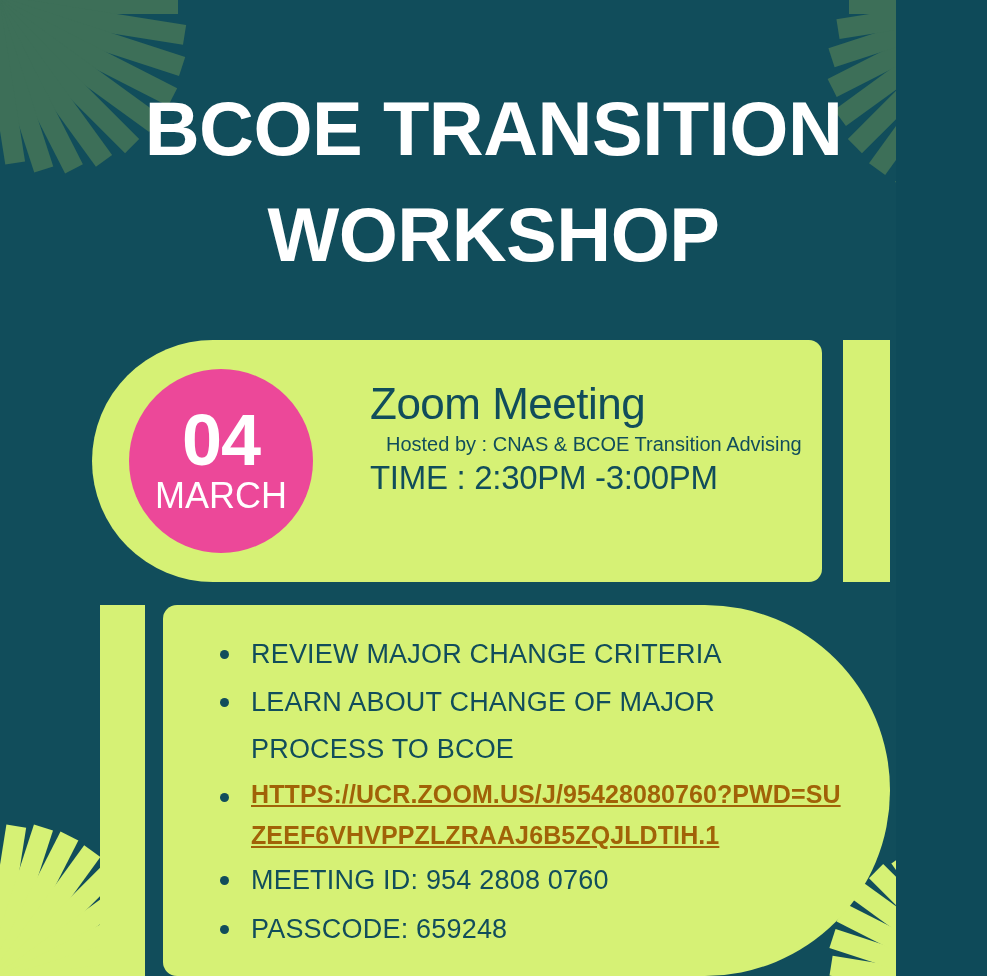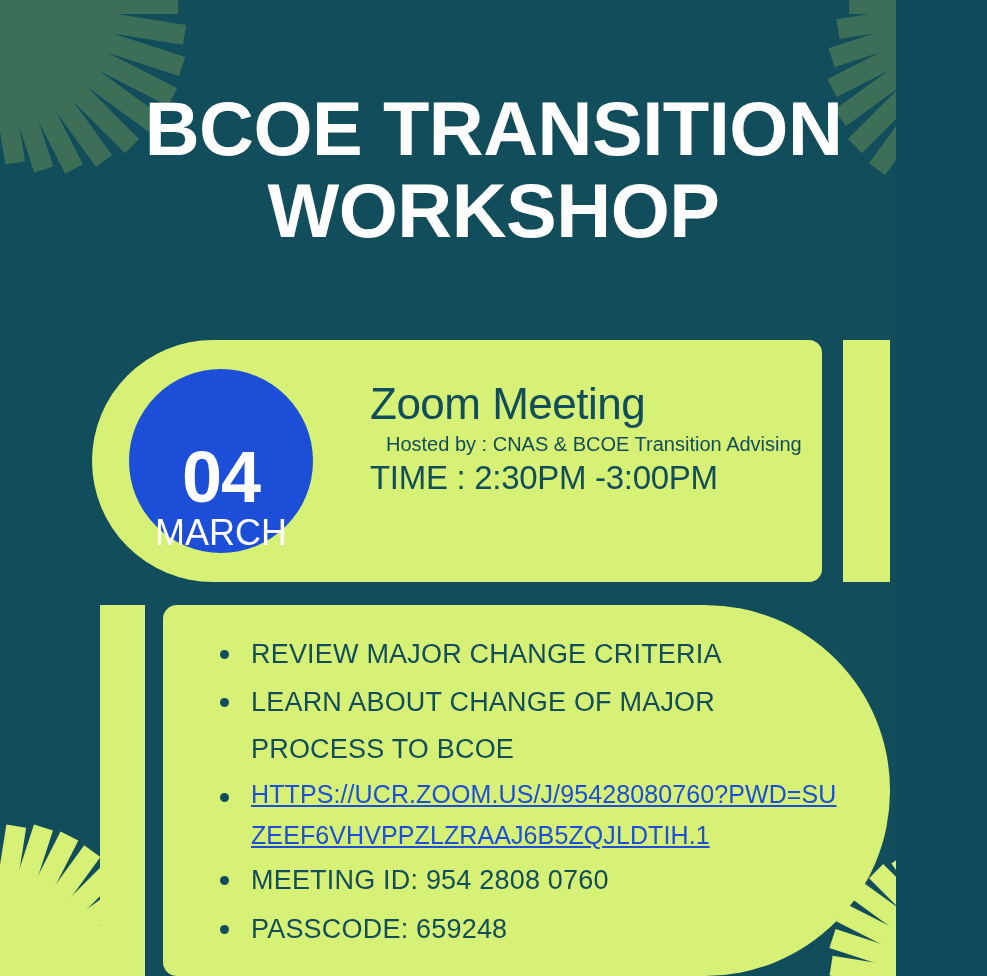--- a/index.html
+++ b/index.html
@@ -44,44 +44,44 @@
     top: 88px;
     width: 987px;
     text-align: center;
     color: #ffffff;
     font-weight: 700;
     font-size: 76px;
     line-height: 1.08;
     letter-spacing: -0.5px;
     font-family: "Liberation Sans", sans-serif;
   }
-  .headline .l2 { display: block; }
+  .headline .l2 { display: block; margin-top: 24px; }
 
   
   .date-card {
     position: absolute;
     left: 92px;
     top: 340px;
     width: 730px;
     height: 242px;
     background: #d6f175;
     border-radius: 130px 14px 14px 130px;
   }
   .date-circle {
     position: absolute;
     left: 37px;
     top: 29px;
     width: 184px;
     height: 184px;
     border-radius: 50%;
-    background: #1d4ed8;
+    background: #ec4899;
     display: flex;
     flex-direction: column;
     align-items: center;
-    justify-content: flex-end;
+    justify-content: center;
     color: #ffffff;
   }
   .date-num {
     font-size: 72px;
     font-weight: 700;
     line-height: 0.95;
     letter-spacing: -1px;
   }
   .date-mon {
     font-size: 36px;
@@ -155,23 +155,23 @@
     position: absolute;
     left: 2px;
     top: 19px;
     width: 9px;
     height: 9px;
     border-radius: 50%;
     background: #114d5b;
   }
   .zoom-link {
     display: block;
-    font-weight: 400;
+    font-weight: 700;
     text-decoration: underline;
-    color: #1d4ed8;
+    color: #a16207;
     font-size: 25px;
     line-height: 1.62;
     letter-spacing: 0.1px;
     word-break: break-all;
     margin-top: 2px;
   }
 </style>
 </head>
 <body>
 

